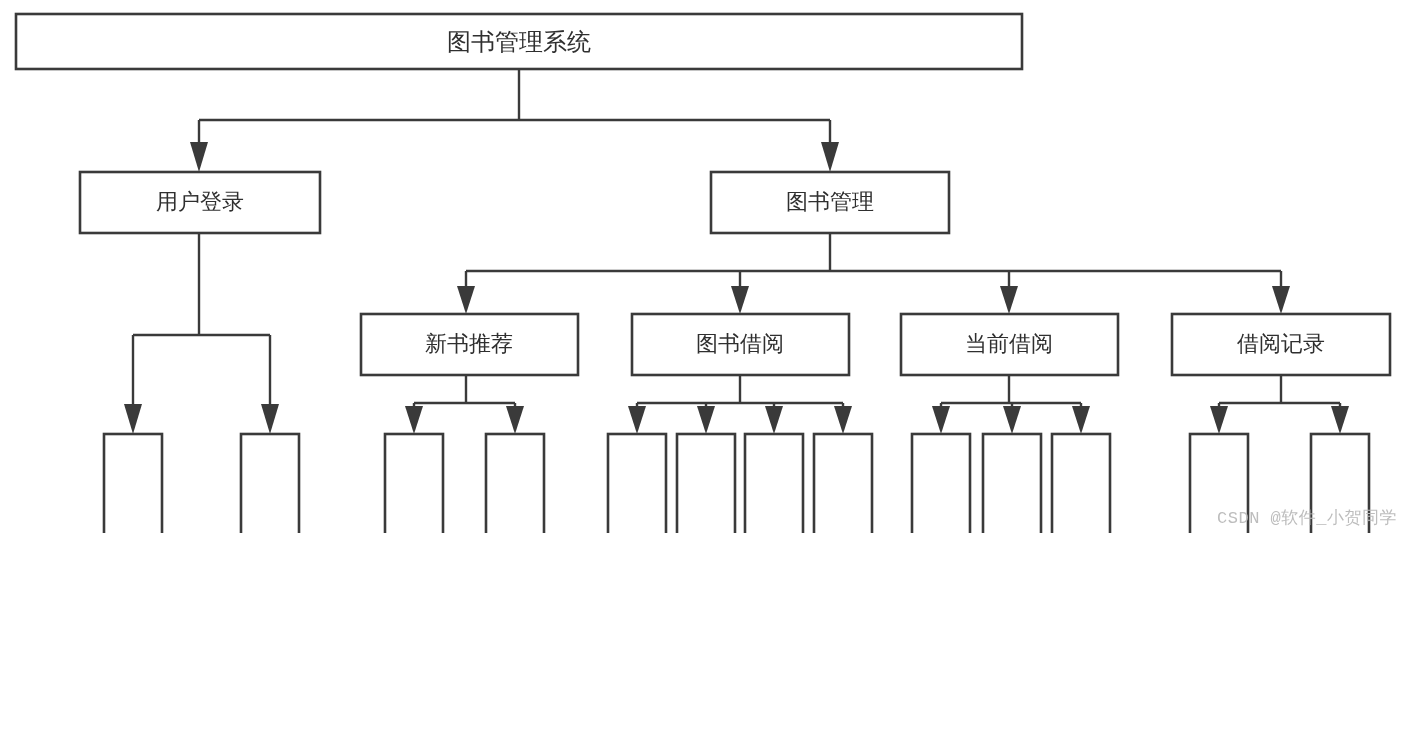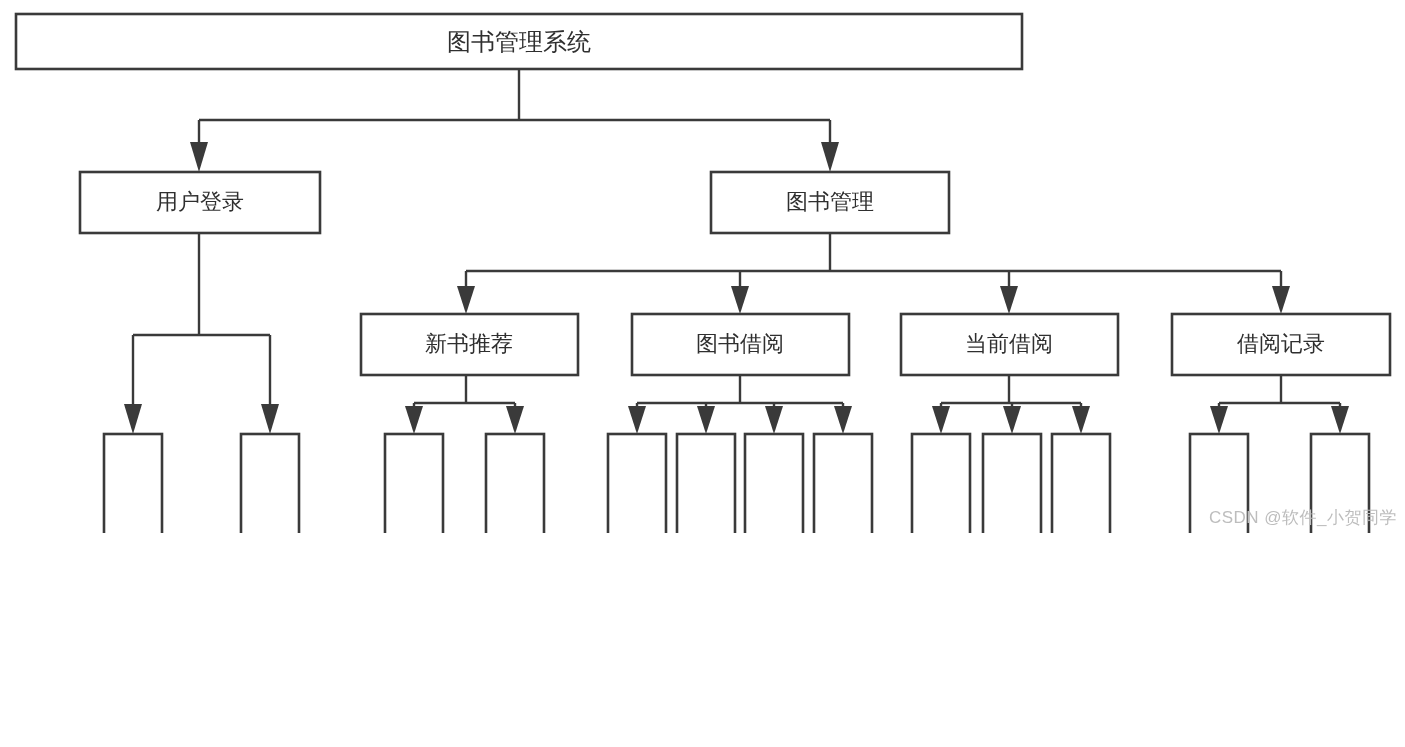--- a/index.html
+++ b/index.html
@@ -62,21 +62,21 @@
     align-items: flex-start;
     justify-content: center;
     pointer-events: none;
   }
   .watermark {
     position: absolute;
     right: 8px;
     bottom: 4px;
     color: #bdbdbd;
     font-size: 17px;
-    font-family: Liberation Sans, sans-serif;
+    font-family: Liberation Mono, monospace;
     letter-spacing: 0.5px;
     user-select: none;
     margin-top: 36px;
   }
 </style>
 </head>
 <body>
 
 <div id="diagram-root">
 

